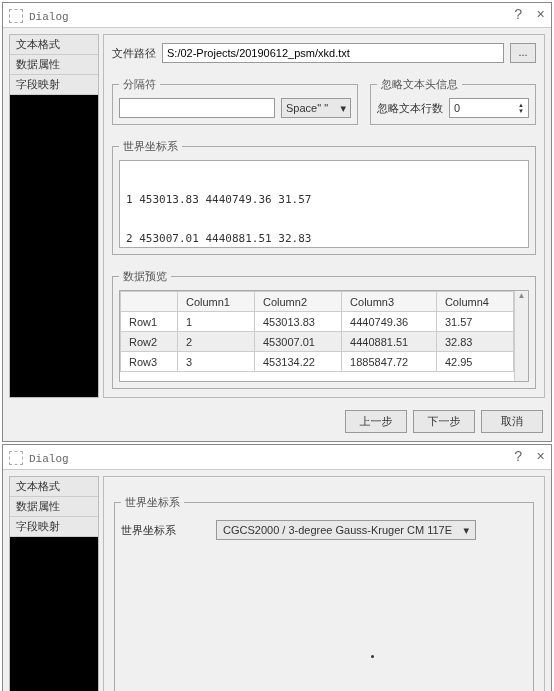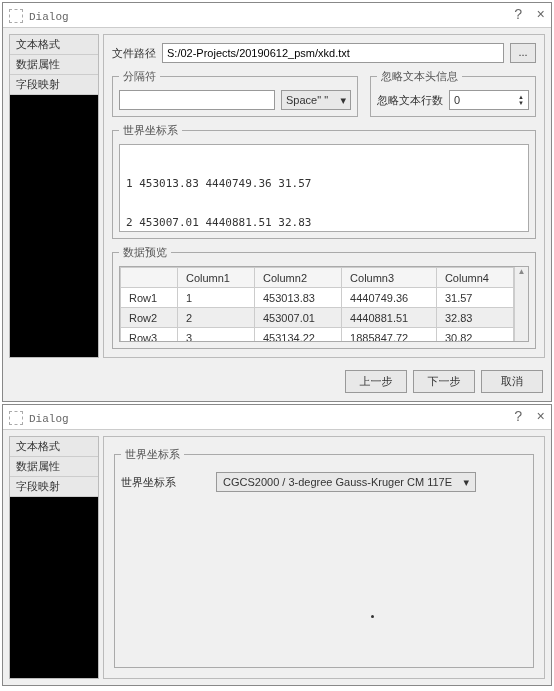--- a/index.html
+++ b/index.html
@@ -11,29 +11,29 @@
 .titlebar-buttons { display: flex; gap: 14px; color: #666; font-size: 14px; }
 .titlebar-buttons span { cursor: pointer; }
 .dialog-body { display: flex; padding: 6px; gap: 4px; }
 .sidebar { width: 90px; border: 1px solid #bbb; background: #000000; padding: 0; }
 .sidebar-item { padding: 2px 6px; background: #e8e8e8; border-bottom: 1px solid #ccc; cursor: pointer; font-size: 11px; }
 .main { flex: 1; border: 1px solid #bbb; background: #f0f0f0; padding: 8px; display: flex; flex-direction: column; gap: 6px; }
 .row { display: flex; align-items: center; gap: 6px; }
 .label { font-size: 11px; color: #333; white-space: nowrap; }
 input[type=text] { border: 1px solid #999; padding: 2px 4px; font-size: 11px; background: #fff; height: 20px; }
 .browse-btn { width: 26px; height: 20px; border: 1px solid #999; background: #e8e8e8; text-align: center; line-height: 16px; cursor: pointer; font-size: 11px; }
-fieldset { border: 1px solid #aaa; padding: 6px; font-size: 11px; }
+fieldset { border: 1px solid #aaa; padding: 6px; font-size: 11px; margin-top: 8px; }
 legend { padding: 0 4px; color: #555; }
 .delim-input { flex: 1; }
 .delim-select { border: 1px solid #999; background: #e8e8e8; padding: 2px 4px; height: 20px; min-width: 70px; cursor: pointer; display: inline-flex; align-items: center; justify-content: space-between; }
 .delim-select::after { content: "▾"; margin-left: 4px; }
 .spin { border: 1px solid #999; background: #fff; width: 80px; height: 20px; display: flex; align-items: center; padding: 0 4px; }
 .spin-btns { display: flex; flex-direction: column; margin-left: auto; font-size: 6px; line-height: 1; }
 .preview { background: #fff; border: 1px solid #aaa; height: 88px; padding: 6px; font-family: "SimSun", monospace; font-size: 11px; white-space: pre; overflow: auto; }
-.table-wrap { background: #fff; border: 1px solid #aaa; height: 76px; overflow: auto; position: relative; }
+.table-wrap { background: #fff; border: 1px solid #aaa; height: 92px; overflow: auto; position: relative; }
 table { border-collapse: collapse; width: calc(100% - 14px); font-size: 11px; }
 th, td { border: 1px solid #ccc; padding: 3px 8px; text-align: left; height: 20px;}
 th { background: #f5f5f5; font-weight: normal; }
 .scroll-stub { position: absolute; right: 0; top: 0; bottom: 0; width: 14px; background: #eee; border-left: 1px solid #ccc; }
 .scroll-arrow { font-size: 8px; text-align: center; color: #888; }
 .btn-row { display: flex; justify-content: flex-end; gap: 6px; padding: 6px 8px 8px 0; }
 .btn { border: 1px solid #999; background: #e8e8e8; padding: 3px 0; width: 62px; text-align: center; cursor: pointer; font-size: 11px; }
 .cs-select { border: 1px solid #999; background: #e8e8e8; padding: 2px 6px; height: 20px; width: 260px; cursor: pointer; display: inline-flex; align-items: center; justify-content: space-between; }
 .cs-select::after { content: "▾"; margin-left: 6px; }
 .main2 { flex: 1; border: 1px solid #bbb; background: #f0f0f0; padding: 10px; display:flex; flex-direction: column; }
@@ -123,21 +123,21 @@
                 <td>2</td>
                 <td>453007.01</td>
                 <td>4440881.51</td>
                 <td>32.83</td>
               </tr>
               <tr>
                 <td>Row3</td>
                 <td>3</td>
                 <td>453134.22</td>
                 <td>1885847.72</td>
-                <td>30.82</td>
+                <td>42.95</td>
               </tr>
             </tbody>
           </table>
           <div class="scroll-stub">
             <div class="scroll-arrow">▲</div>
           </div>
         </div>
       </fieldset>
     </div>
   </div>

